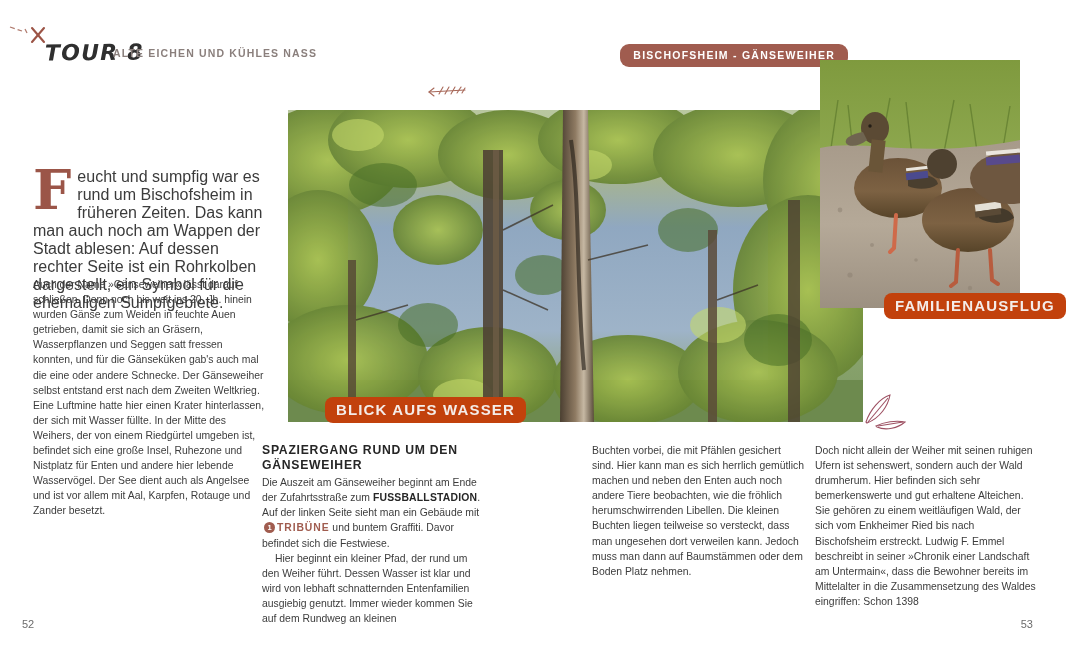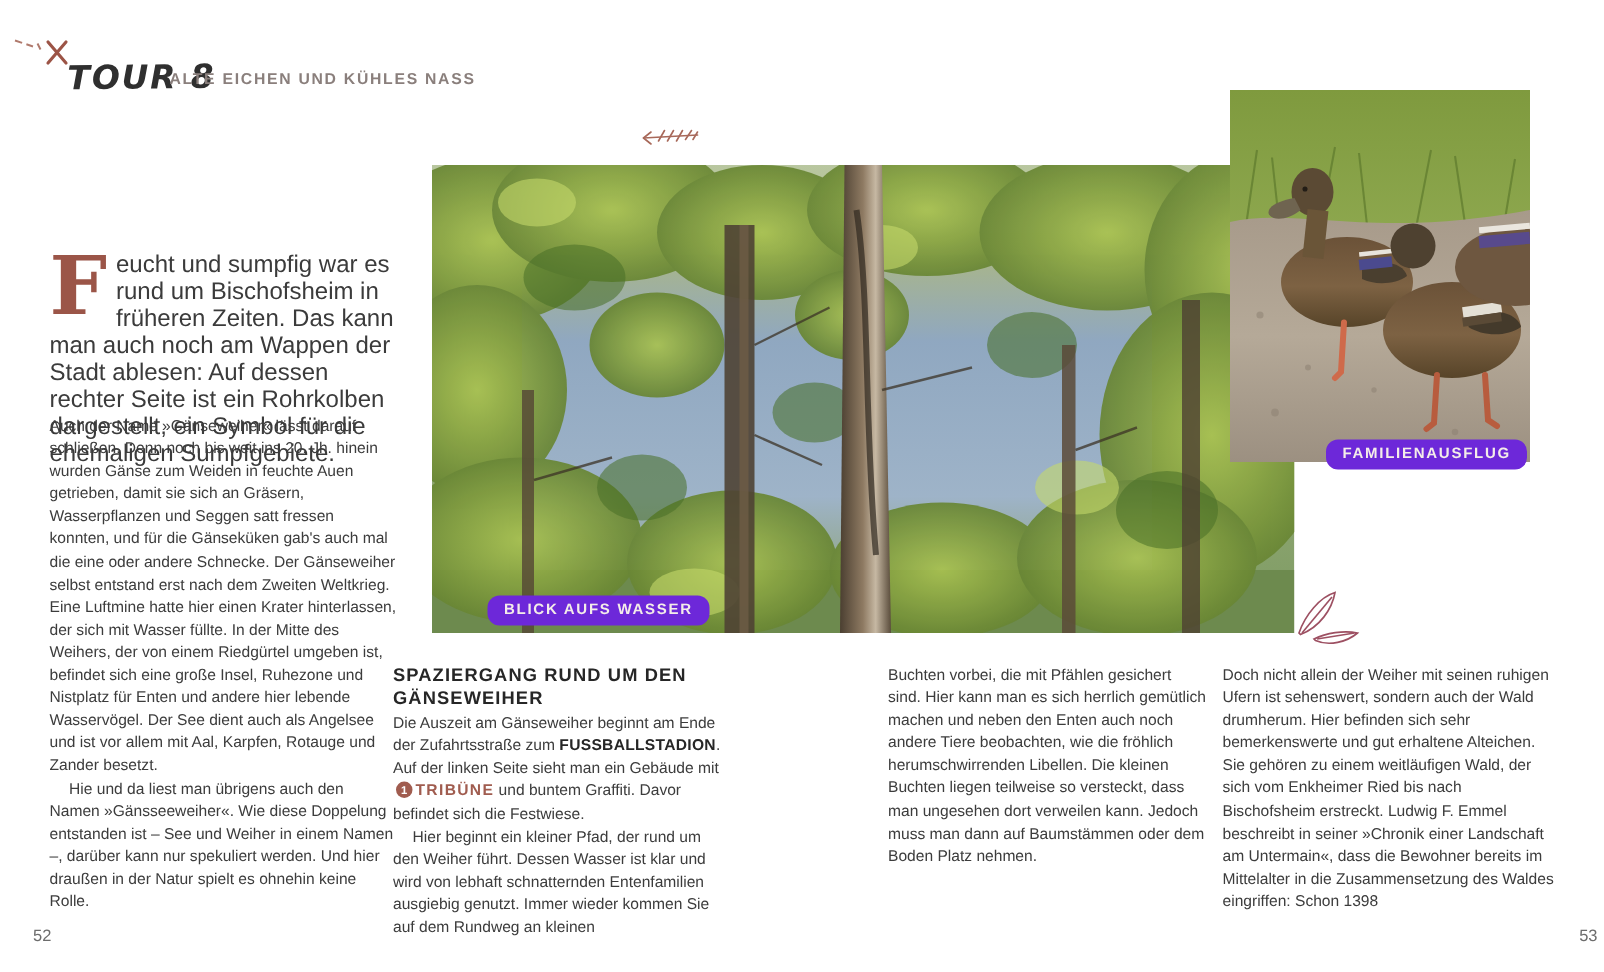--- a/index.html
+++ b/index.html
@@ -40,22 +40,22 @@
   .orn-arrow{position:absolute;left:425px;top:84px;width:44px;height:14px;}
   .orn-leaf{position:absolute;left:860px;top:392px;width:52px;height:44px;}
 
   
   .photo{position:absolute;overflow:hidden;}
   .photo-main{left:288px;top:110px;width:575px;height:312px;}
   .photo-ducks{left:820px;top:60px;width:200px;height:248px;}
 
   .cap{
     position:absolute;
-    background:#6d28d9;color:#f4ece9;
-    font-size:10px;font-weight:bold;letter-spacing:1.15px;
+    background:#c2410c;color:#f4ece9;
+    font-size:15px;font-weight:bold;letter-spacing:1.15px;
     padding:4px 11px 5px;border-radius:8px;white-space:nowrap;
   }
   .cap-water{left:325px;top:397px;}
   .cap-family{left:884px;top:293px;}
 
   
   .col{position:absolute;font-size:10.4px;line-height:15.1px;color:#3c3c3c;}
   .col p{margin:0;}
   .col p.ind{text-indent:13px;}
   .h2{
@@ -85,36 +85,37 @@
     background:#a05c4f;color:#fff;
     font-size:7.5px;font-weight:bold;
     text-align:center;line-height:11px;
     vertical-align:1px;margin:0 2px;
   }
   .poi-label{color:#a05c4f;font-weight:bold;letter-spacing:.9px;}
 
   
   .folio{position:absolute;bottom:18px;font-size:11px;color:#6c6c6c;}
   .folio-l{left:22px;}
-  .folio-r{right:4px;padding-left:44px;}
+  .folio-r{right:36px;padding-left:44px;}
 </style>
 </head>
 <body>
 
 <div class="page">
 
   <div class="header">
     <svg class="tour-mark" viewBox="0 0 60 24">
       <path d="M2,3 L14,7" stroke="#b07a6d" stroke-width="1.3" fill="none" stroke-dasharray="5 3"></path>
       <path d="M17,5 L19,9" stroke="#b07a6d" stroke-width="1.3" fill="none"></path>
       <path d="M24,4 L36,18" stroke="#9c5446" stroke-width="2.1" fill="none" stroke-linecap="round"></path>
       <path d="M36,4 L24,18" stroke="#9c5446" stroke-width="2.1" fill="none" stroke-linecap="round"></path>
     </svg>
     <div class="tour-title">TOUR 8</div>
     <div class="tour-sub">ALTE EICHEN UND KÜHLES NASS</div>
+    <div class="loc-badge">BISCHOFSHEIM - GÄNSEWEIHER</div>
   </div>
 
   <svg class="orn-arrow" viewBox="0 0 44 14">
     <g stroke="#a8695a" stroke-width="1.1" fill="none" stroke-linecap="round">
       <line x1="4" y1="8" x2="40" y2="6"></line>
       <path d="M4,8 L9,4 M4,8 L9,12"></path>
       <path d="M14,10 L18,3"></path>
         <path d="M20,10 L24,3"></path>
       <path d="M26,10 L30,3"></path>
         <path d="M32,9 L36,3"></path>
@@ -281,21 +282,20 @@
   </div>
   <div class="cap cap-family">FAMILIENAUSFLUG</div>
 
   <div class="intro">
     <span class="dropcap">F</span>
     <span>eucht und sumpfig war es rund um Bischofsheim in früheren Zeiten. Das kann man auch noch am Wappen der Stadt ablesen: Auf dessen rechter Seite ist ein Rohrkolben dargestellt, ein Symbol für die ehemaligen Sumpfgebiete.</span>
   </div>
 
   <div class="col c1b">
     <p>Auch der Name »Gänseweiher« lässt darauf schließen. Denn noch bis weit ins 20. Jh. hinein wurden Gänse zum Weiden in feuchte Auen getrieben, damit sie sich an Gräsern, Wasserpflanzen und Seggen satt fressen konnten, und für die Gänseküken gab's auch mal die eine oder andere Schnecke. Der Gänseweiher selbst entstand erst nach dem Zweiten Weltkrieg. Eine Luftmine hatte hier einen Krater hinterlassen, der sich mit Wasser füllte. In der Mitte des Weihers, der von einem Riedgürtel umgeben ist, befindet sich eine große Insel, Ruhezone und Nistplatz für Enten und andere hier lebende Wasservögel. Der See dient auch als Angelsee und ist vor allem mit Aal, Karpfen, Rotauge und Zander besetzt.</p>
-    <p class="ind">Hie und da liest man übrigens auch den Namen »Gänsseeweiher«. Wie diese Doppelung entstanden ist – See und Weiher in einem Namen –, darüber kann nur spekuliert werden. Und hier draußen in der Natur spielt es ohnehin keine Rolle.</p>
   </div>
 
   <div class="col c2">
     <div class="h2">SPAZIERGANG RUND UM DEN GÄNSEWEIHER</div>
     <p><span>Die Auszeit am Gänseweiher beginnt am Ende der Zufahrtsstraße zum </span><b class="bold">FUSSBALLSTADION</b><span>. Auf der linken Seite sieht man ein Gebäude mit </span><span class="poi">1</span><span class="poi-label">TRIBÜNE</span><span> und buntem Graffiti. Davor befindet sich die Festwiese.</span></p>
     <p class="ind">Hier beginnt ein kleiner Pfad, der rund um den Weiher führt. Dessen Wasser ist klar und wird von lebhaft schnatternden Entenfamilien ausgiebig genutzt. Immer wieder kommen Sie auf dem Rundweg an kleinen</p>
   </div>
 
   <div class="col c3">
     <p>Buchten vorbei, die mit Pfählen gesichert sind. Hier kann man es sich herrlich gemütlich machen und neben den Enten auch noch andere Tiere beobachten, wie die fröhlich herumschwirrenden Libellen. Die kleinen Buchten liegen teilweise so versteckt, dass man ungesehen dort verweilen kann. Jedoch muss man dann auf Baumstämmen oder dem Boden Platz nehmen.</p>

